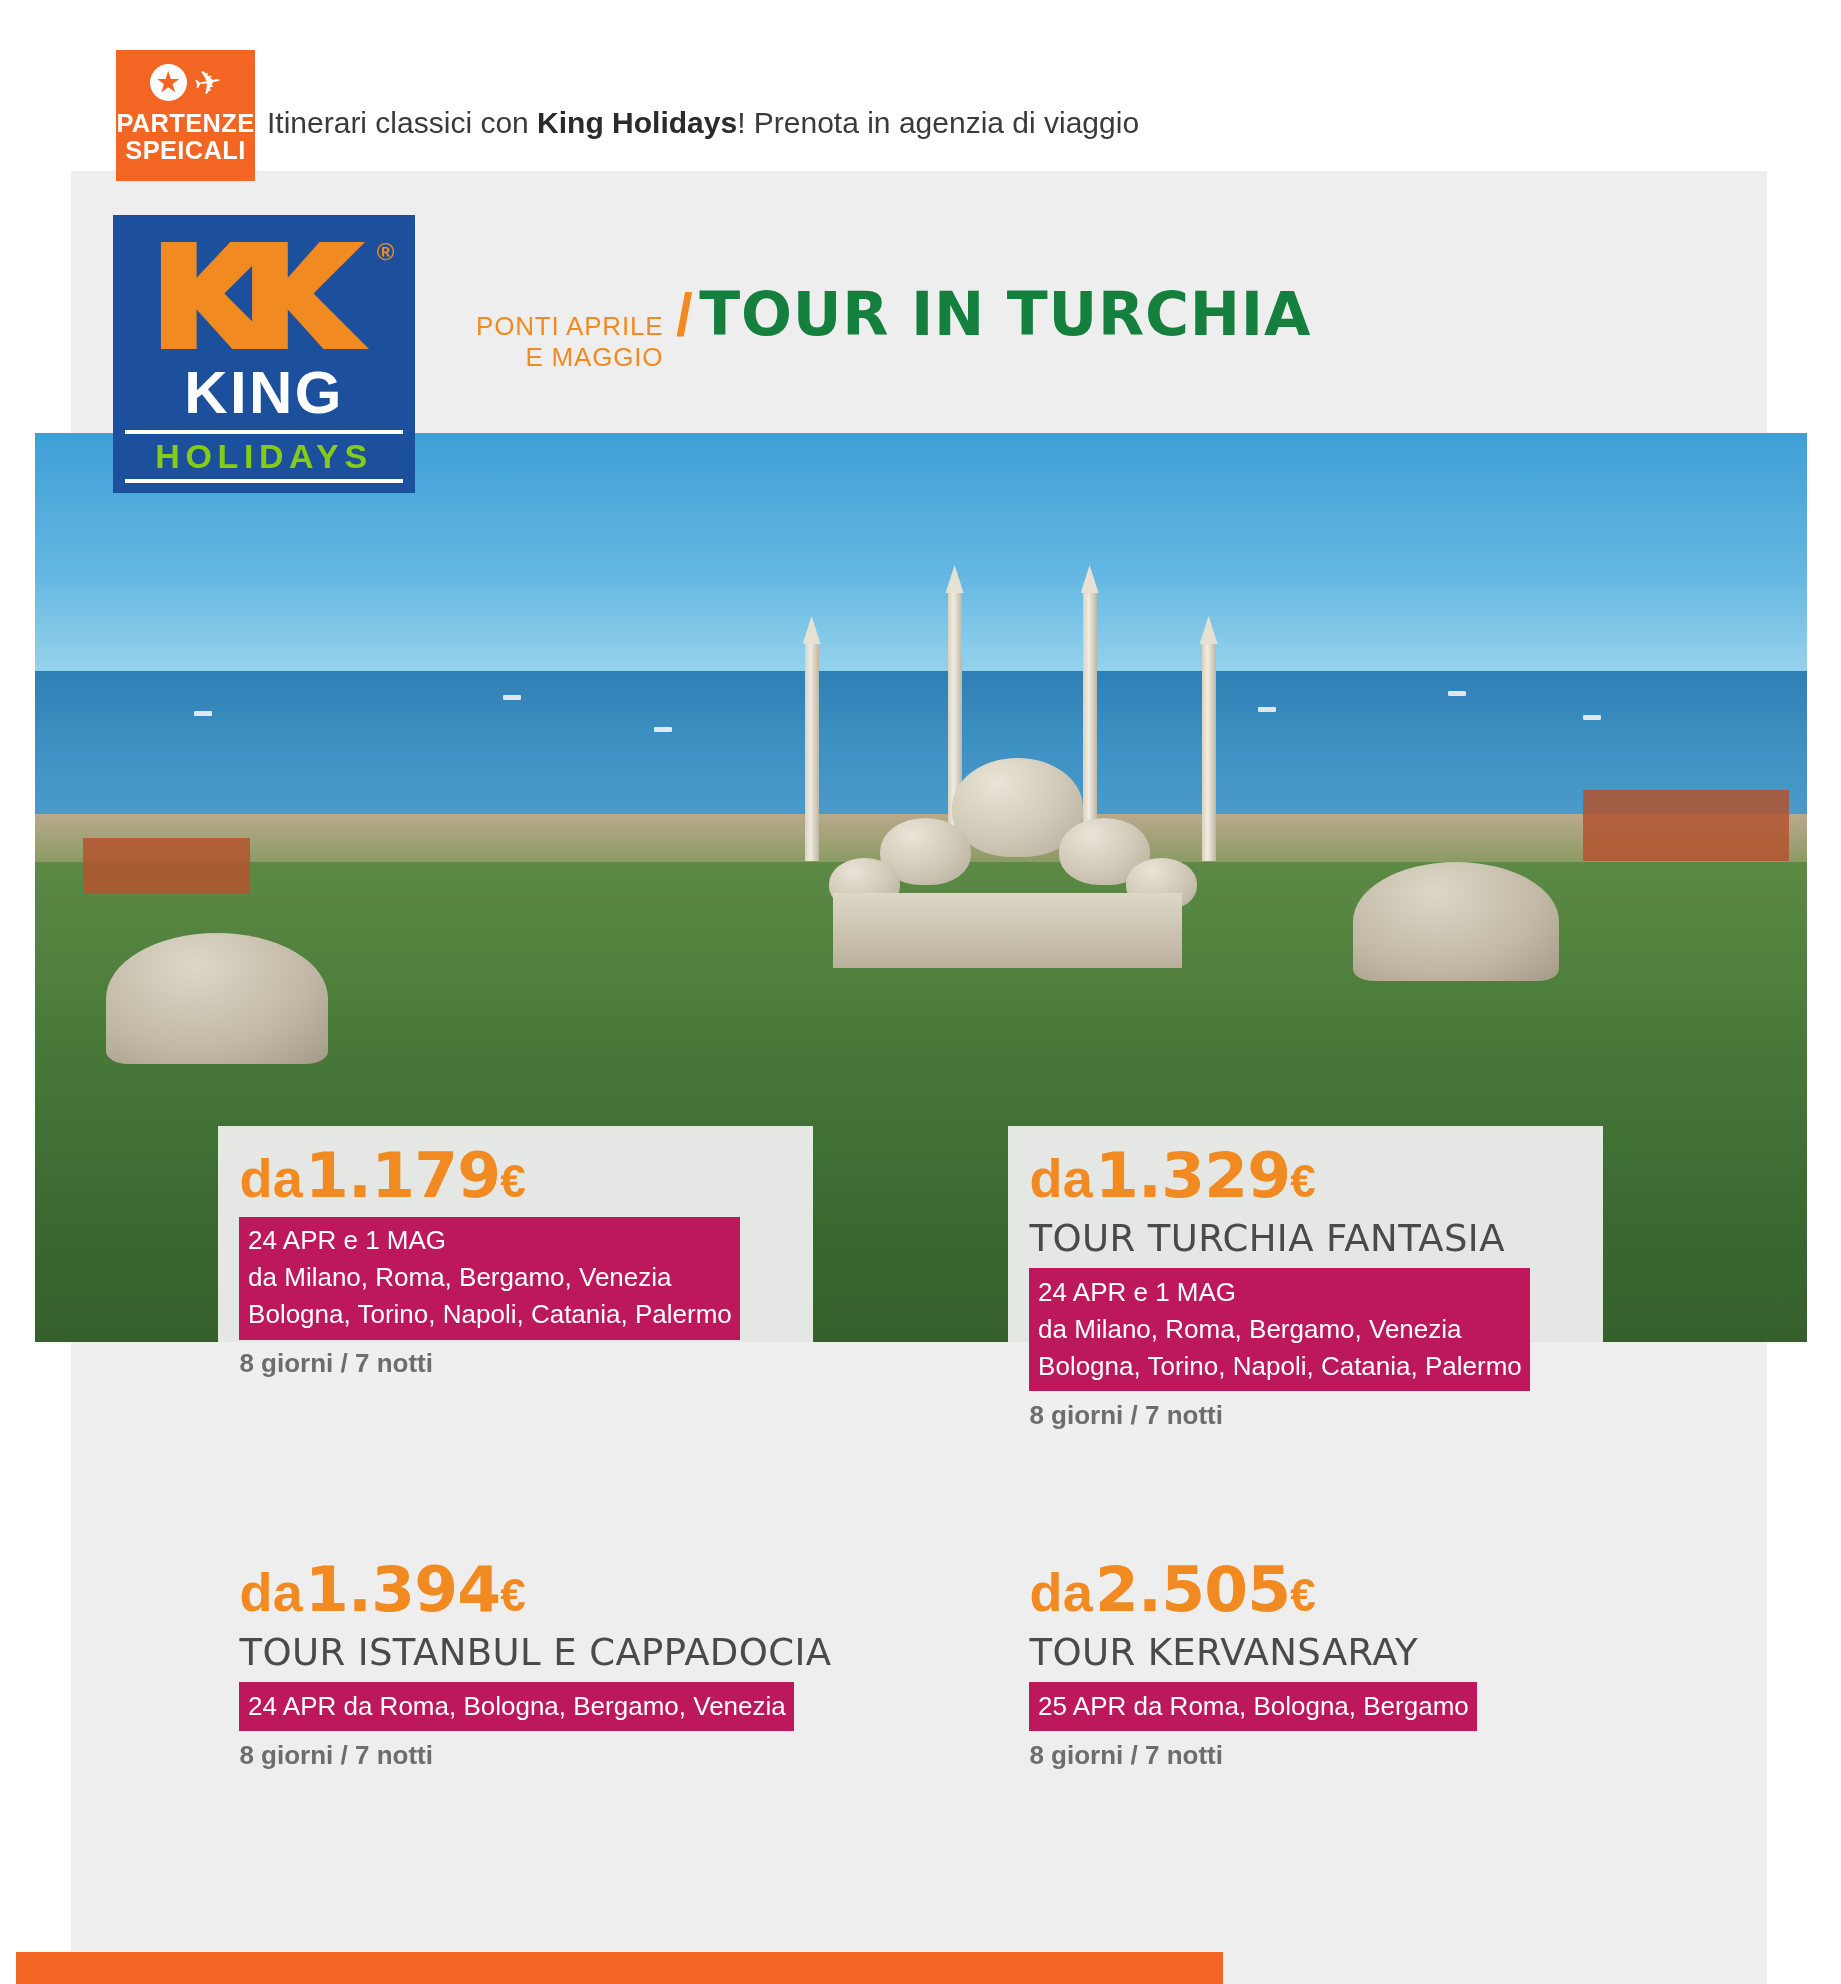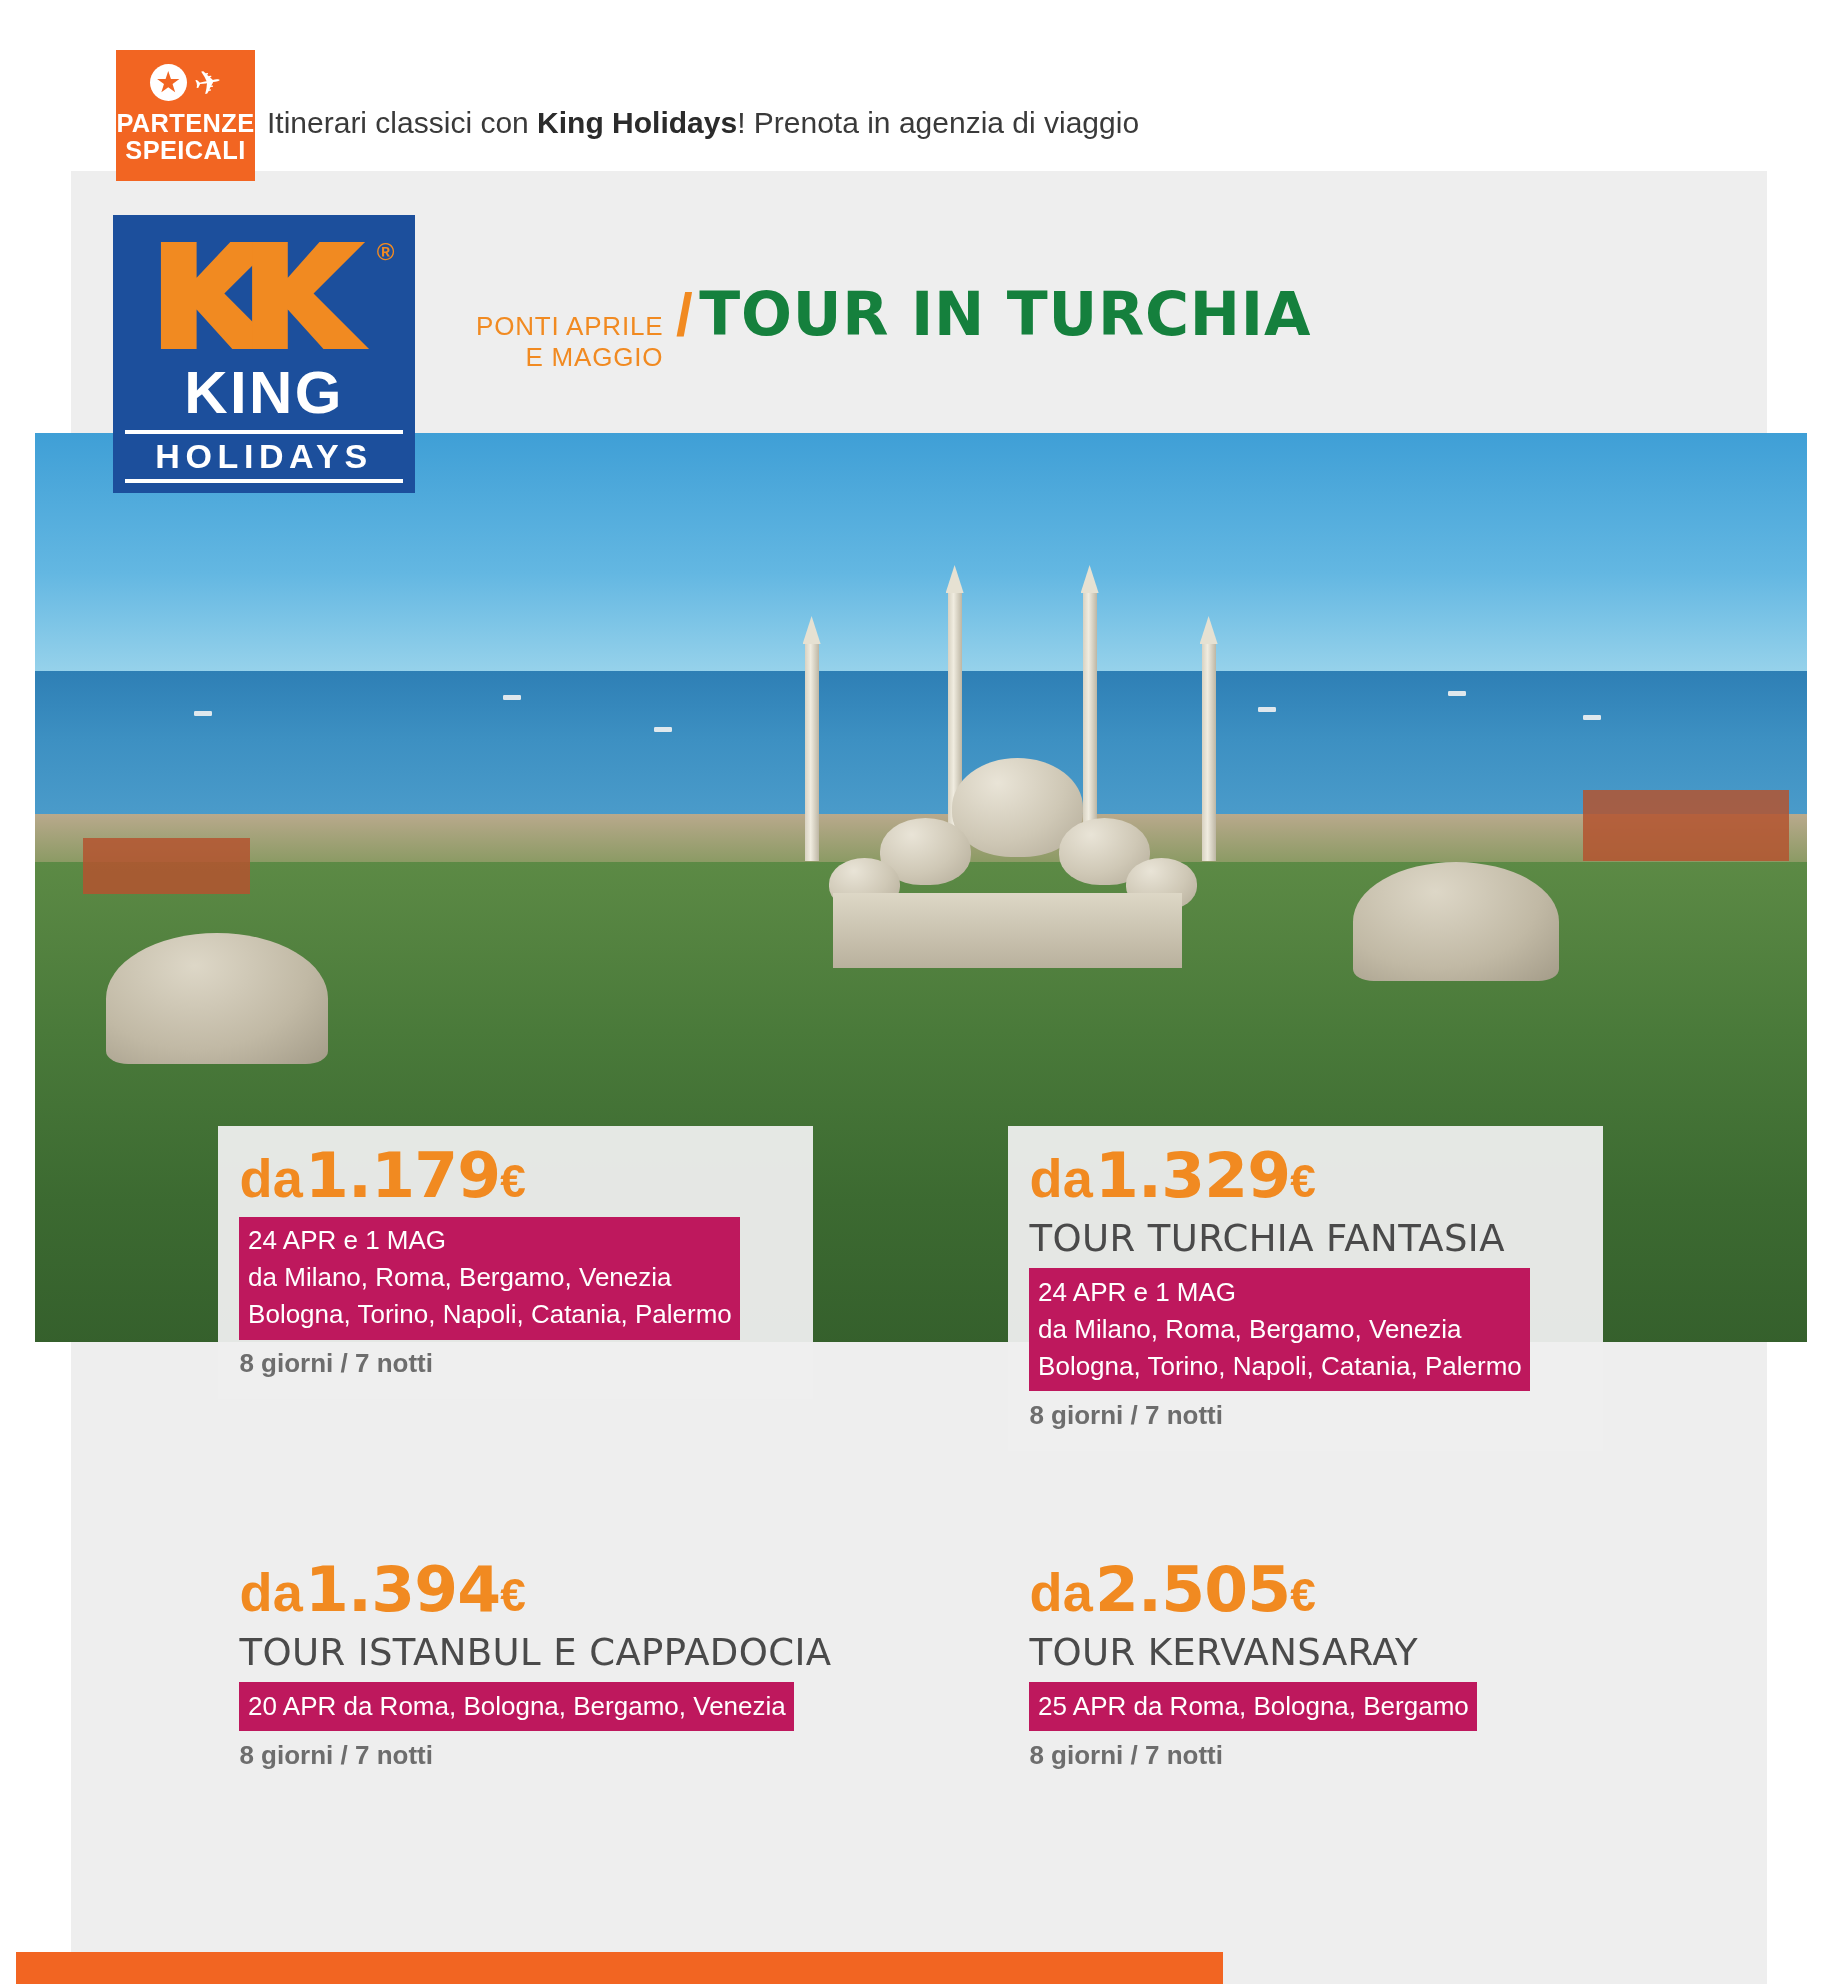--- a/index.html
+++ b/index.html
@@ -113,21 +113,21 @@
   }
   .king-logo .name {
     color: #ffffff;
     font-size: 60px;
     font-weight: bold;
     letter-spacing: 2.4px;
     line-height: 1;
     margin-top: 2.4px;
   }
   .king-logo .sub {
-    color: #ffffff;
+    color: #84cc16;
     font-size: 34px;
     font-weight: bold;
     letter-spacing: 5.6px;
     line-height: 1;
     margin-top: 7.1px;
     border-top: 4px solid #ffffff;
     border-bottom: 4px solid #ffffff;
     padding: 4.8px 0 5.6px 0;
   }
 
@@ -392,21 +392,21 @@
     <div class="nights">8 giorni / 7 notti</div>
   </div>
 
   <div class="card" style="left:218px; top:1540px; width:595px; background:transparent;">
     <div class="price">
       <span class="da">da</span>
       <span class="amount">1.394</span><span class="eur">€</span>
     </div>
     <div class="card-title">TOUR ISTANBUL E CAPPADOCIA</div>
     <div class="blue-box">
-      <div>20 APR da Roma, Bologna, Bergamo, Venezia</div>
+      <div>24 APR da Roma, Bologna, Bergamo, Venezia</div>
     </div>
     <div class="nights">8 giorni / 7 notti</div>
   </div>
 
   <div class="card" style="left:1008px; top:1540px; width:595px; background:transparent;">
     <div class="price">
       <span class="da">da</span>
       <span class="amount">2.505</span><span class="eur">€</span>
     </div>
     <div class="card-title">TOUR KERVANSARAY</div>

